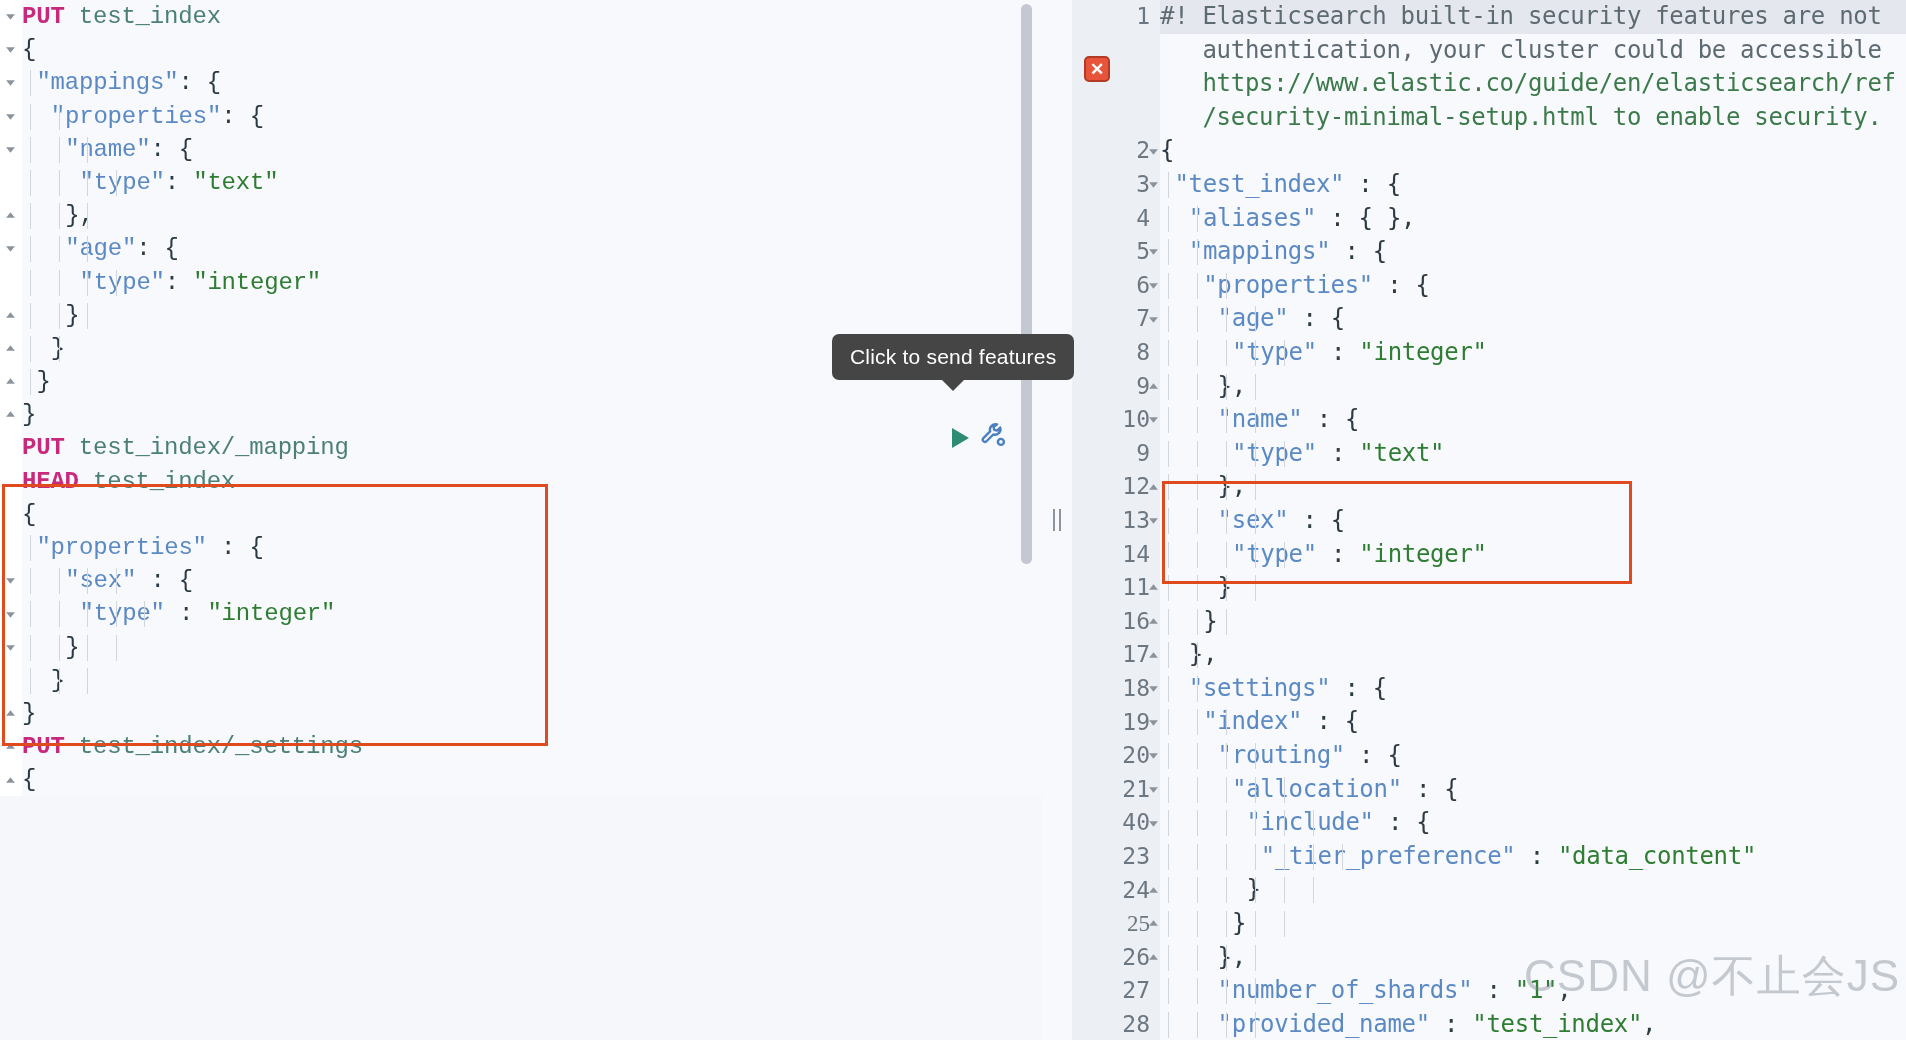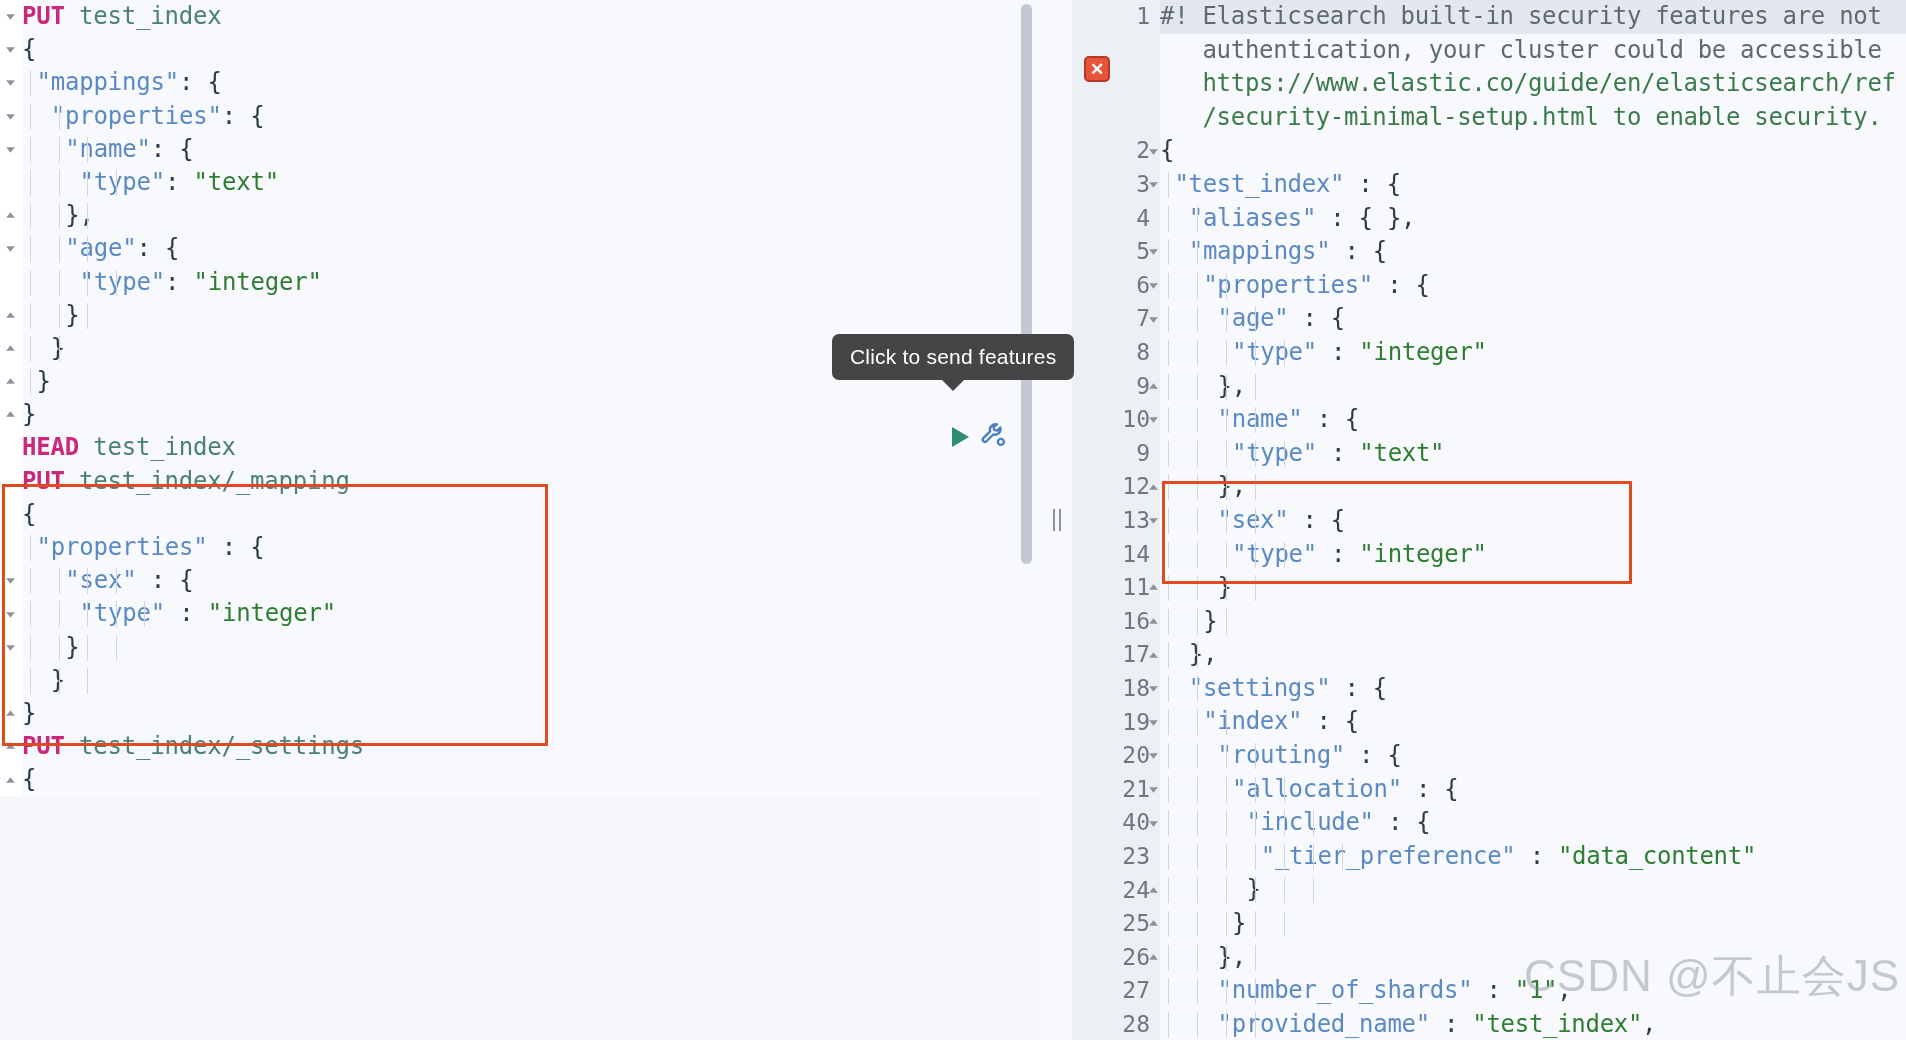--- a/index.html
+++ b/index.html
@@ -10,20 +10,21 @@
     overflow: hidden;
   }
   #root { position: relative; width: 1906px; height: 1040px; display: flex; }
 
   
   .left-pane {
     position: relative;
     width: 1042px; height: 796px;
     background: #f7f9fc;
     overflow: hidden;
+    font-family: Liberation Mono, monospace;
   }
   .left-gutter {
     position: absolute; left: 0; top: 0; width: 22px; height: 100%;
     background: #ffffff;
     border-right: 0px solid transparent;
   }
   .left-code {
     position: absolute; left: 22px; top: 0;
     width: 1000px;
     padding-top: 0px;
@@ -197,22 +198,22 @@
         <div class="ln"><span class="ig" style="position:absolute;left:8px;top:4px;"></span><span class="ig" style="position:absolute;left:36.5px;top:4px;"></span><span style="display:inline-block;width:28.8px;"></span><span class="key">"properties"</span>: {</div>
         <div class="ln"><span class="ig" style="position:absolute;left:8px;top:4px;"></span><span class="ig" style="position:absolute;left:36.5px;top:4px;"></span><span class="ig" style="position:absolute;left:65px;top:4px;"></span><span style="display:inline-block;width:43.2px;"></span><span class="key">"name"</span>: {</div>
         <div class="ln"><span class="ig" style="position:absolute;left:8px;top:4px;"></span><span class="ig" style="position:absolute;left:36.5px;top:4px;"></span><span class="ig" style="position:absolute;left:65px;top:4px;"></span><span class="ig" style="position:absolute;left:93.5px;top:4px;"></span><span style="display:inline-block;width:57.6px;"></span><span class="key">"type"</span>: <span class="str">"text"</span></div>
         <div class="ln"><span class="ig" style="position:absolute;left:8px;top:4px;"></span><span class="ig" style="position:absolute;left:36.5px;top:4px;"></span><span class="ig" style="position:absolute;left:65px;top:4px;"></span><span style="display:inline-block;width:43.2px;"></span>},</div>
         <div class="ln"><span class="ig" style="position:absolute;left:8px;top:4px;"></span><span class="ig" style="position:absolute;left:36.5px;top:4px;"></span><span class="ig" style="position:absolute;left:65px;top:4px;"></span><span style="display:inline-block;width:43.2px;"></span><span class="key">"age"</span>: {</div>
         <div class="ln"><span class="ig" style="position:absolute;left:8px;top:4px;"></span><span class="ig" style="position:absolute;left:36.5px;top:4px;"></span><span class="ig" style="position:absolute;left:65px;top:4px;"></span><span class="ig" style="position:absolute;left:93.5px;top:4px;"></span><span style="display:inline-block;width:57.6px;"></span><span class="key">"type"</span>: <span class="str">"integer"</span></div>
         <div class="ln"><span class="ig" style="position:absolute;left:8px;top:4px;"></span><span class="ig" style="position:absolute;left:36.5px;top:4px;"></span><span class="ig" style="position:absolute;left:65px;top:4px;"></span><span style="display:inline-block;width:43.2px;"></span>}</div>
         <div class="ln"><span class="ig" style="position:absolute;left:8px;top:4px;"></span><span class="ig" style="position:absolute;left:36.5px;top:4px;"></span><span style="display:inline-block;width:28.8px;"></span>}</div>
         <div class="ln"><span class="ig" style="position:absolute;left:8px;top:4px;"></span><span style="display:inline-block;width:14.4px;"></span>}</div>
         <div class="ln"><span style="display:inline-block;width:0px;"></span>}</div>
+        <div class="ln"><span class="m-put">PUT</span> <span class="url">test_index/_mapping</span></div>
         <div class="ln"><span class="m-put">HEAD</span> <span class="url">test_index</span></div>
-        <div class="ln"><span class="m-put">PUT</span> <span class="url">test_index/_mapping</span></div>
         <div class="ln"><span style="display:inline-block;width:0px;"></span>{</div>
         <div class="ln"><span class="ig" style="position:absolute;left:8px;top:4px;"></span><span style="display:inline-block;width:14.4px;"></span><span class="key">"properties"</span> : {</div>
         <div class="ln"><span class="ig" style="position:absolute;left:8px;top:4px;"></span><span class="ig" style="position:absolute;left:36.5px;top:4px;"></span><span class="ig" style="position:absolute;left:65px;top:4px;"></span><span class="ig" style="position:absolute;left:93.5px;top:4px;"></span><span style="display:inline-block;width:43.2px;"></span><span class="key">"sex"</span> : {</div>
         <div class="ln"><span class="ig" style="position:absolute;left:8px;top:4px;"></span><span class="ig" style="position:absolute;left:36.5px;top:4px;"></span><span class="ig" style="position:absolute;left:65px;top:4px;"></span><span class="ig" style="position:absolute;left:93.5px;top:4px;"></span><span class="ig" style="position:absolute;left:122px;top:4px;"></span><span style="display:inline-block;width:57.6px;"></span><span class="key">"type"</span> : <span class="str">"integer"</span></div>
         <div class="ln"><span class="ig" style="position:absolute;left:8px;top:4px;"></span><span class="ig" style="position:absolute;left:36.5px;top:4px;"></span><span class="ig" style="position:absolute;left:65px;top:4px;"></span><span class="ig" style="position:absolute;left:93.5px;top:4px;"></span><span style="display:inline-block;width:43.2px;"></span>}</div>
         <div class="ln"><span class="ig" style="position:absolute;left:8px;top:4px;"></span><span class="ig" style="position:absolute;left:36.5px;top:4px;"></span><span class="ig" style="position:absolute;left:65px;top:4px;"></span><span style="display:inline-block;width:28.8px;"></span>}</div>
         <div class="ln"><span style="display:inline-block;width:0px;"></span>}</div>
         <div class="ln"><span class="m-put">PUT</span> <span class="url">test_index/_settings</span></div>
         <div class="ln"><span style="display:inline-block;width:0px;"></span>{</div>
         <div class="ln"><span style="display:inline-block;width:0px;"></span></div>
@@ -455,21 +456,21 @@
             <path d="M1 3 L9 3 L5 8 Z" fill="#8b949e"></path>
           </svg>
         </div>
         <div class="r-num" style="top: 840px;">23</div>
         <div class="r-num" style="top: 873.6px;">24</div>
         <div class="r-fold" style="top: 873.6px;">
           <svg width="11" height="11" viewBox="0 0 10 10">
             <path d="M1 7 L9 7 L5 2 Z" fill="#8b949e"></path>
           </svg>
         </div>
-        <div class="r-num" style="top: 907.2px;">25</div>
+        <div class="r-num" style="top: 907.2px; font-family: Liberation Serif, serif;">25</div>
         <div class="r-fold" style="top: 907.2px;">
           <svg width="11" height="11" viewBox="0 0 10 10">
             <path d="M1 7 L9 7 L5 2 Z" fill="#8b949e"></path>
           </svg>
         </div>
         <div class="r-num" style="top: 940.8px;">26</div>
         <div class="r-fold" style="top: 940.8px;">
           <svg width="11" height="11" viewBox="0 0 10 10">
             <path d="M1 7 L9 7 L5 2 Z" fill="#8b949e"></path>
           </svg>

